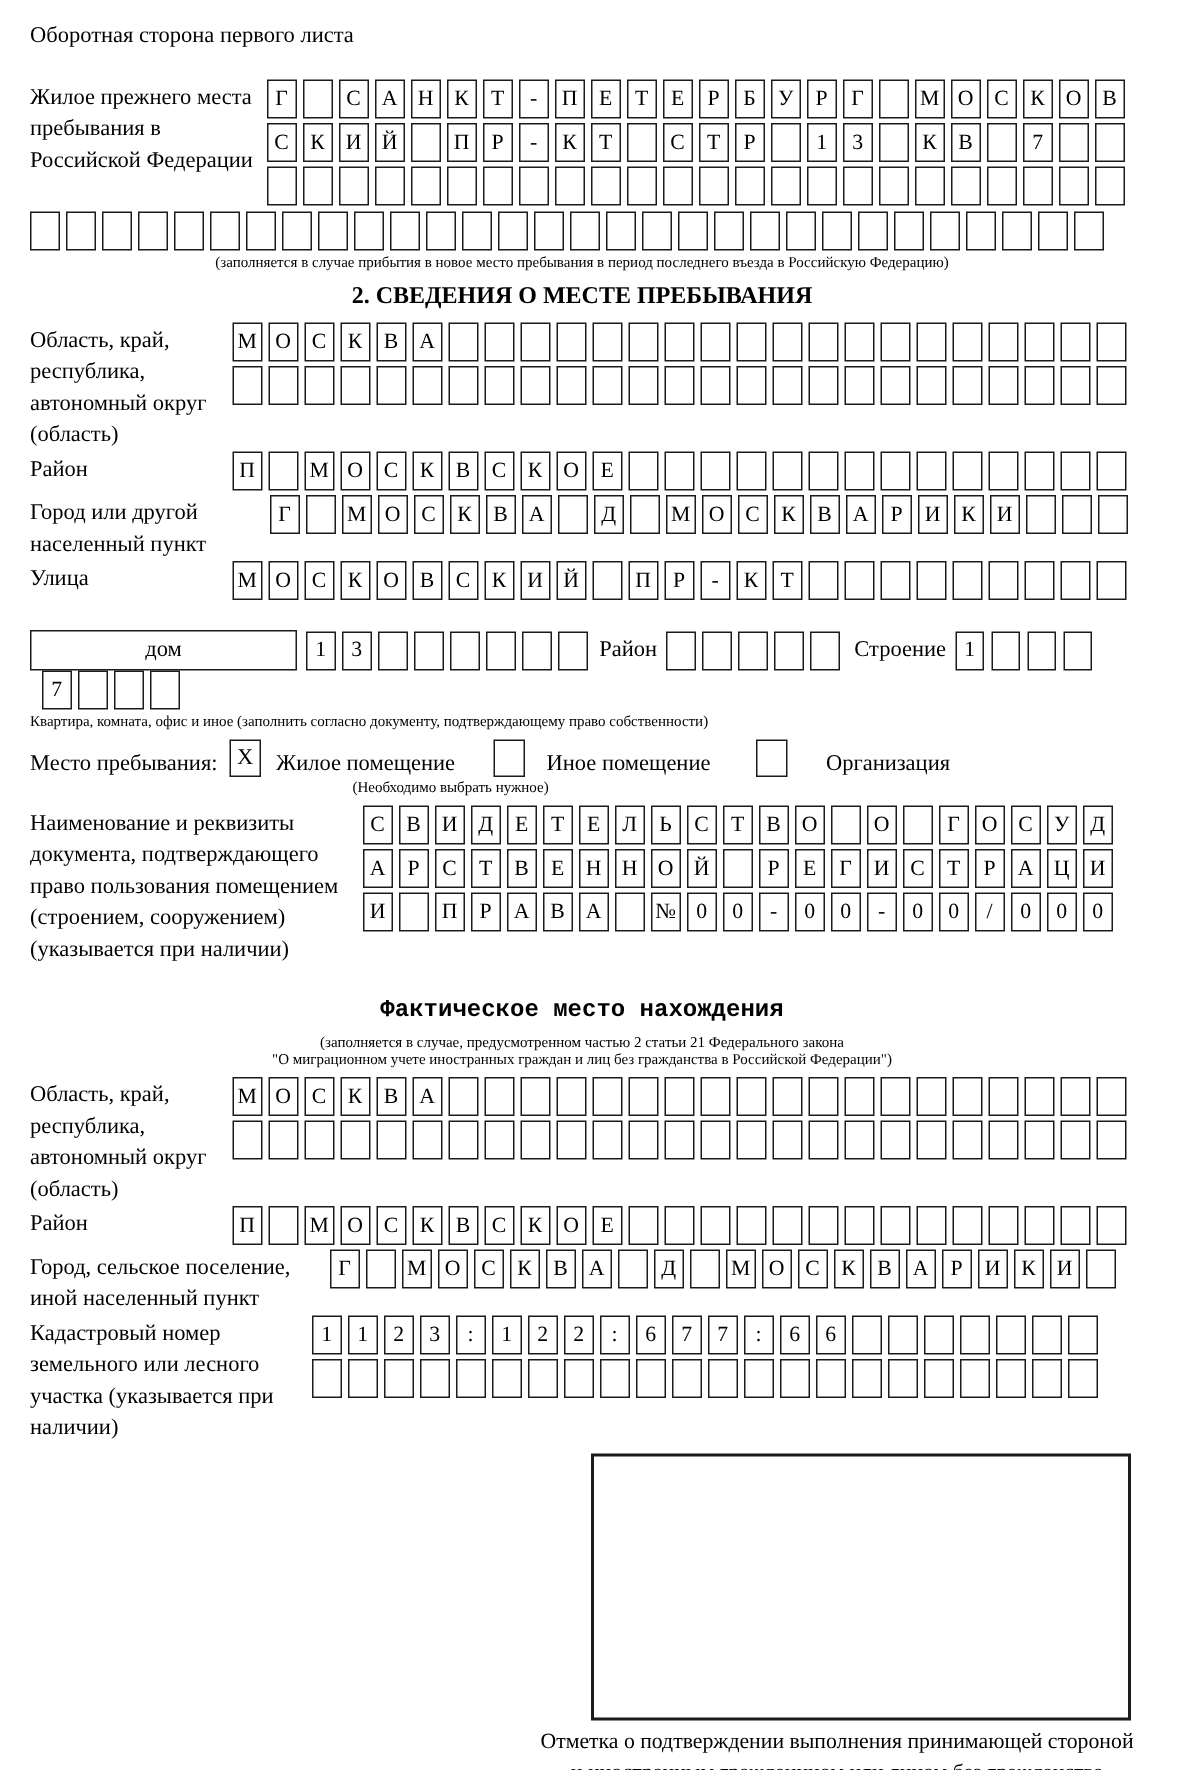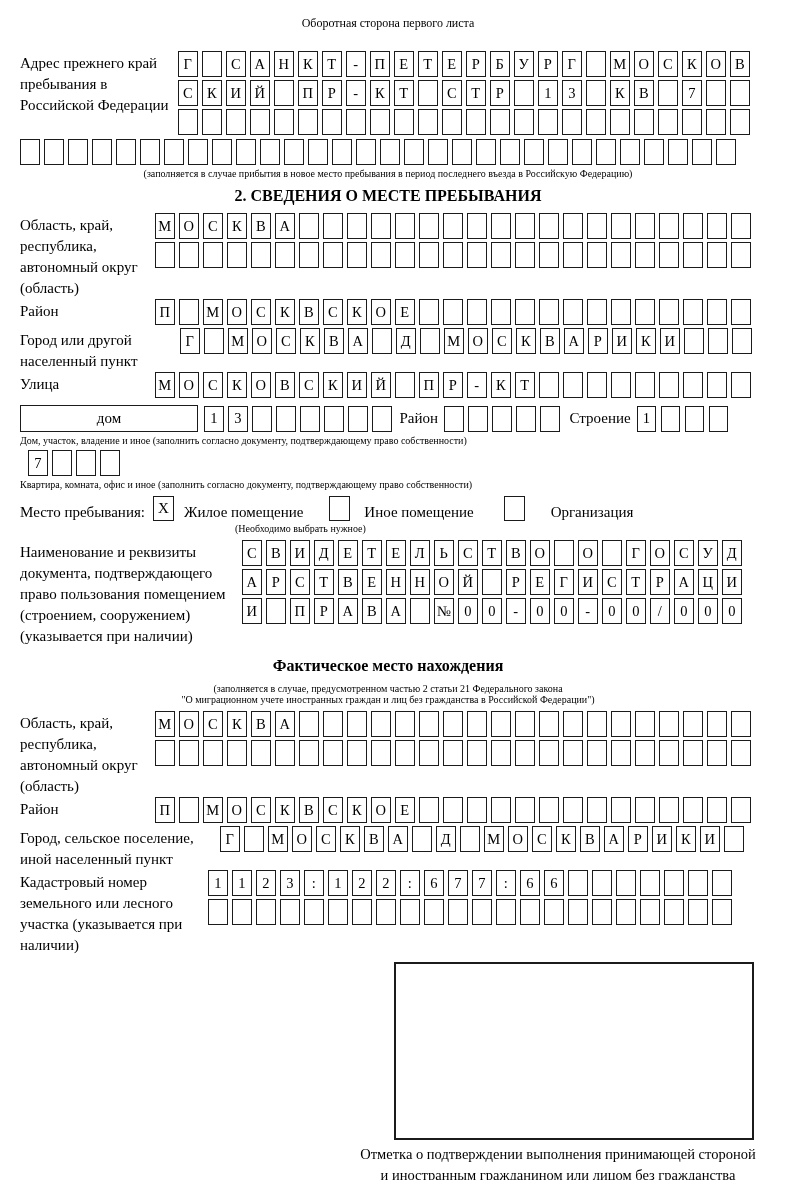--- a/index.html
+++ b/index.html
@@ -4,21 +4,21 @@
 <style>
   * { margin:0; padding:0; box-sizing:border-box; }
   html,body { background:#fff; }
   body {
     width:800px; height:1180px;
     font-family:"Liberation Serif","DejaVu Serif",serif;
     color:#000; position:relative; overflow:hidden;
   }
   .page { width:800px; height:1180px; padding:16px 44px 10px 20px; }
 
-  .header-note { text-align:center; font-size:12px; margin-bottom:20px; }
+  .header-note { text-align:left; font-size:15px; margin-bottom:20px; }
 
   .frow { display:flex; align-items:flex-start; }
   .flabel { font-size:15px; line-height:21px; flex:none; padding-top:2px; }
   .boxcol { flex:1; min-width:0; }
 
   .boxes { display:flex; gap:4.5px; margin-bottom:3px; }
   .cb {
     width:19.5px; height:26px; flex:none;
     border:1.6px solid #1b1b1b;
     display:flex; align-items:center; justify-content:center;
@@ -57,21 +57,21 @@
   .mb2{margin-bottom:2px;} .mb4{margin-bottom:4px;} .mb6{margin-bottom:6px;}
 </style>
 </head>
 <body>
 
 <div class="page">
 
   <div class="header-note">Оборотная сторона первого листа</div>
 
   <div class="frow">
-    <div class="flabel" style="width:158px;">Адрес прежнего край пребывания в Российской Федерации</div>
+    <div class="flabel" style="width:158px;">Жилое прежнего места пребывания в Российской Федерации</div>
     <div class="boxcol">
       <div class="boxes">
           <div class="cb">Г</div>
           <div class="cb"></div>
           <div class="cb">С</div>
           <div class="cb">А</div>
           <div class="cb">Н</div>
           <div class="cb">К</div>
           <div class="cb">Т</div>
           <div class="cb">-</div>
@@ -333,21 +333,21 @@
           <div class="cb"></div>
           <div class="cb"></div>
           <div class="cb"></div>
           <div class="cb"></div>
           <div class="cb"></div>
           <div class="cb"></div>
         </div>
     </div>
   </div>
 
-  <div class="frow" style="align-items:center; margin-top:4px;">
+  <div class="frow" style="align-items:center; margin-top:17px;">
     <div class="longbox" style="width:178px;">дом</div>
     <div class="boxes" style="margin:0 0 0 6px;">
         <div class="cb">1</div>
         <div class="cb">3</div>
         <div class="cb"></div>
         <div class="cb"></div>
         <div class="cb"></div>
         <div class="cb"></div>
         <div class="cb"></div>
         <div class="cb"></div>
@@ -361,21 +361,20 @@
         <div class="cb"></div>
       </div>
     <div class="inline-lb" style="padding:0 6px 0 10px;">Строение</div>
     <div class="boxes" style="margin:0;">
         <div class="cb">1</div>
         <div class="cb"></div>
         <div class="cb"></div>
         <div class="cb"></div>
       </div>
   </div>
-  <div class="note mb4" style="margin-top:3px;">Дом, участок, владение и иное (заполнить согласно документу, подтверждающему право собственности)</div>
 
   <div class="frow" style="align-items:center;">
     <div class="boxes" style="margin:0 0 0 8px;">
         <div class="cb">7</div>
         <div class="cb"></div>
         <div class="cb"></div>
         <div class="cb"></div>
       </div>
   </div>
   <div class="note mb4" style="margin-top:3px;">Квартира, комната, офис и иное (заполнить согласно документу, подтверждающему право собственности)</div>
@@ -459,21 +458,21 @@
           <div class="cb">0</div>
           <div class="cb">0</div>
           <div class="cb">/</div>
           <div class="cb">0</div>
           <div class="cb">0</div>
           <div class="cb">0</div>
         </div>
     </div>
   </div>
 
-  <div class="sec-title" style="margin-top:10px;">Фактическое место нахождения</div>
+  <div class="sec-title" style="margin-top:20px;font-family:Liberation Mono, monospace;">Фактическое место нахождения</div>
   <div class="note note-center">(заполняется в случае, предусмотренном частью 2 статьи 21 Федерального закона</div>
   <div class="note note-center mb6">"О миграционном учете иностранных граждан и лиц без гражданства в Российской Федерации")</div>
 
   <div class="frow">
     <div class="flabel" style="width:135px;">Область, край, республика, автономный округ (область)</div>
     <div class="boxcol">
       <div class="boxes">
           <div class="cb">М</div>
           <div class="cb">О</div>
           <div class="cb">С</div>

